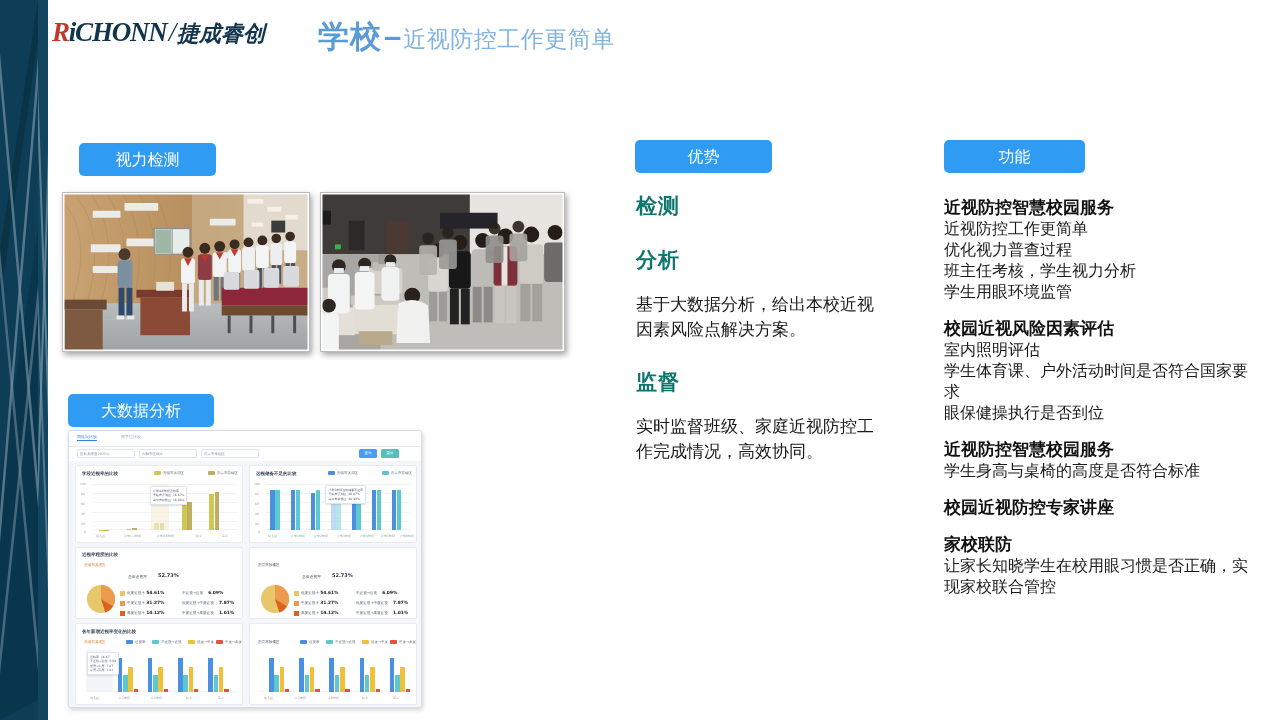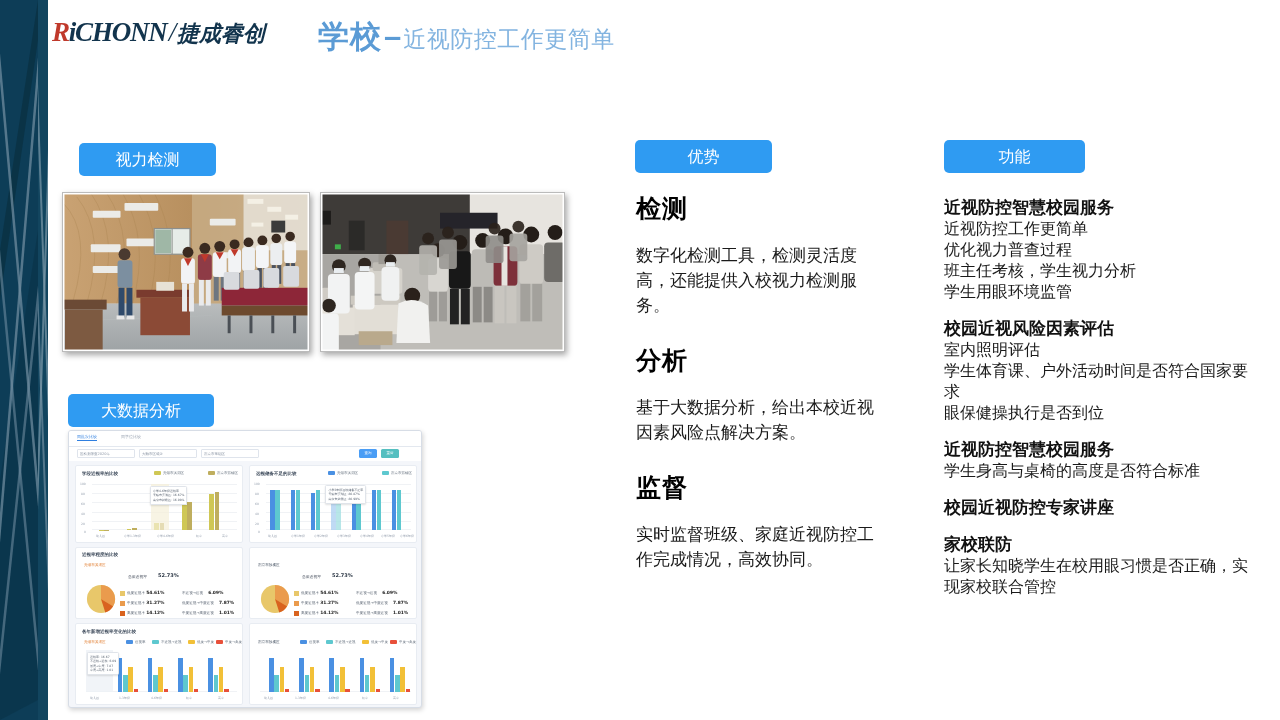--- a/index.html
+++ b/index.html
@@ -85,21 +85,21 @@
             box-shadow:0 1px 2px rgba(0,0,0,.12); white-space:nowrap; }
   .db-pct { position:absolute; font-size:5px; font-weight:700; color:#2f3a48; }
   .db-legrow { position:absolute; font-size:3.6px; color:#5b6573; white-space:nowrap; }
   .db-legrow b { color:#222; font-size:4.4px; }
   .db-legrow i { display:inline-block; width:5px; height:5px; vertical-align:middle;
                  margin-right:2px; }
   .gridline { position:absolute; left:0; right:0; height:1px; background:#f0f2f5; }
 
   
   .col-mid { position: absolute; left: 636px; top: 192px; width: 250px; }
-  .mid-h { font-size: 25px; font-weight: 700; color: #000000; letter-spacing: 1px;
+  .mid-h { font-size: 21px; font-weight: 700; color: #0f766e; letter-spacing: 1px;
            font-family: "DejaVu Sans", sans-serif; }
   .mid-p { font-size: 17px; color: #1a1a1a; line-height: 25px; margin-top: 18px;
            font-family: "DejaVu Sans", sans-serif; }
   .mid-block + .mid-block { margin-top: 26px; }
 
   
   .col-right { position: absolute; left: 944px; top: 196px; width: 310px; }
   .fn-h { font-size: 17px; font-weight: 700; color: #111; line-height: 22px;
           font-family: "DejaVu Sans", sans-serif; }
   .fn-li { font-size: 16px; color: #1a1a1a; line-height: 21px;
@@ -644,21 +644,20 @@
       <div class="db-axis" style="left:45px;top:72px">1-3年级</div>
       <div class="db-axis" style="left:78px;top:72px">4-6年级</div>
       <div class="db-axis" style="left:112px;top:72px">初中</div>
       <div class="db-axis" style="left:143px;top:72px">高中</div>
     </div>
   </div>
 
   <div class="col-mid">
     <div class="mid-block">
       <div class="mid-h">检测</div>
-      <div class="mid-p">数字化检测工具，检测灵活度高，还能提供入校视力检测服务。</div>
     </div>
     <div class="mid-block">
       <div class="mid-h">分析</div>
       <div class="mid-p">基于大数据分析，给出本校近视因素风险点解决方案。</div>
     </div>
     <div class="mid-block">
       <div class="mid-h">监督</div>
       <div class="mid-p">实时监督班级、家庭近视防控工作完成情况，高效协同。</div>
     </div>
   </div>

